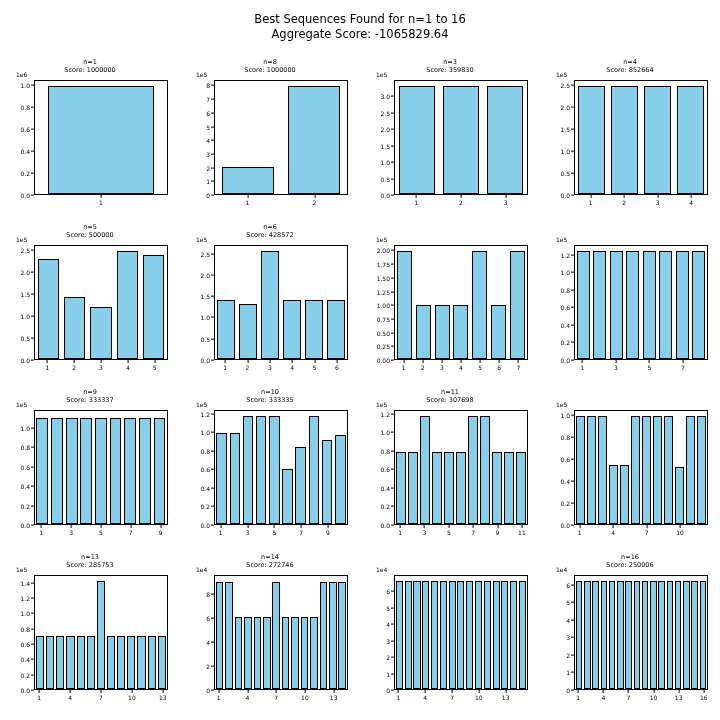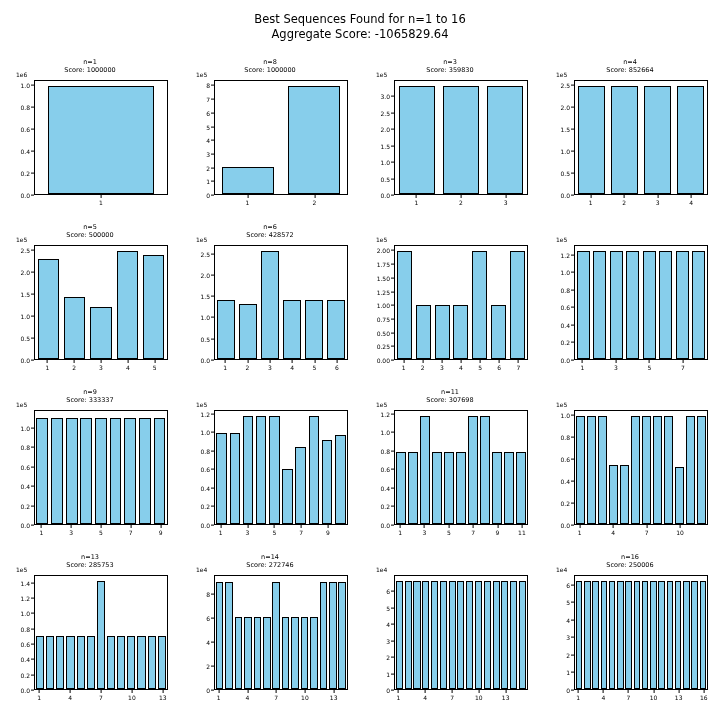--- a/index.html
+++ b/index.html
@@ -479,20 +479,22 @@
           <div class="xtickmark" style="left: 27.7778%;"></div>
           <div class="xtick" style="left: 50%;">5</div>
           <div class="xtickmark" style="left: 50%;"></div>
           <div class="xtick" style="left: 72.2222%;">7</div>
           <div class="xtickmark" style="left: 72.2222%;"></div>
           <div class="xtick" style="left: 94.4444%;">9</div>
           <div class="xtickmark" style="left: 94.4444%;"></div>
         </div>
       </div>
       <div class="cell">
+        <div class="panel-title">n=10
+Score: 333335</div>
         <div class="exp" style="left: 16px; top: 15px;">1e5</div>
         <div class="plot">
           <div class="bars">
             <div class="bar" title="1: 100000" style="height: 80.6452%; width: 8%; background: rgb(135, 206, 235); border-color: rgb(0, 0, 0);"></div>
             <div class="bar" title="2: 100000" style="height: 80.6452%; width: 8%; background: rgb(135, 206, 235); border-color: rgb(0, 0, 0);"></div>
             <div class="bar" title="3: 118000" style="height: 95.1613%; width: 8%; background: rgb(135, 206, 235); border-color: rgb(0, 0, 0);"></div>
             <div class="bar" title="4: 118000" style="height: 95.1613%; width: 8%; background: rgb(135, 206, 235); border-color: rgb(0, 0, 0);"></div>
             <div class="bar" title="5: 118000" style="height: 95.1613%; width: 8%; background: rgb(135, 206, 235); border-color: rgb(0, 0, 0);"></div>
             <div class="bar" title="6: 60000" style="height: 48.3871%; width: 8%; background: rgb(135, 206, 235); border-color: rgb(0, 0, 0);"></div>
             <div class="bar" title="7: 84000" style="height: 67.7419%; width: 8%; background: rgb(135, 206, 235); border-color: rgb(0, 0, 0);"></div>

